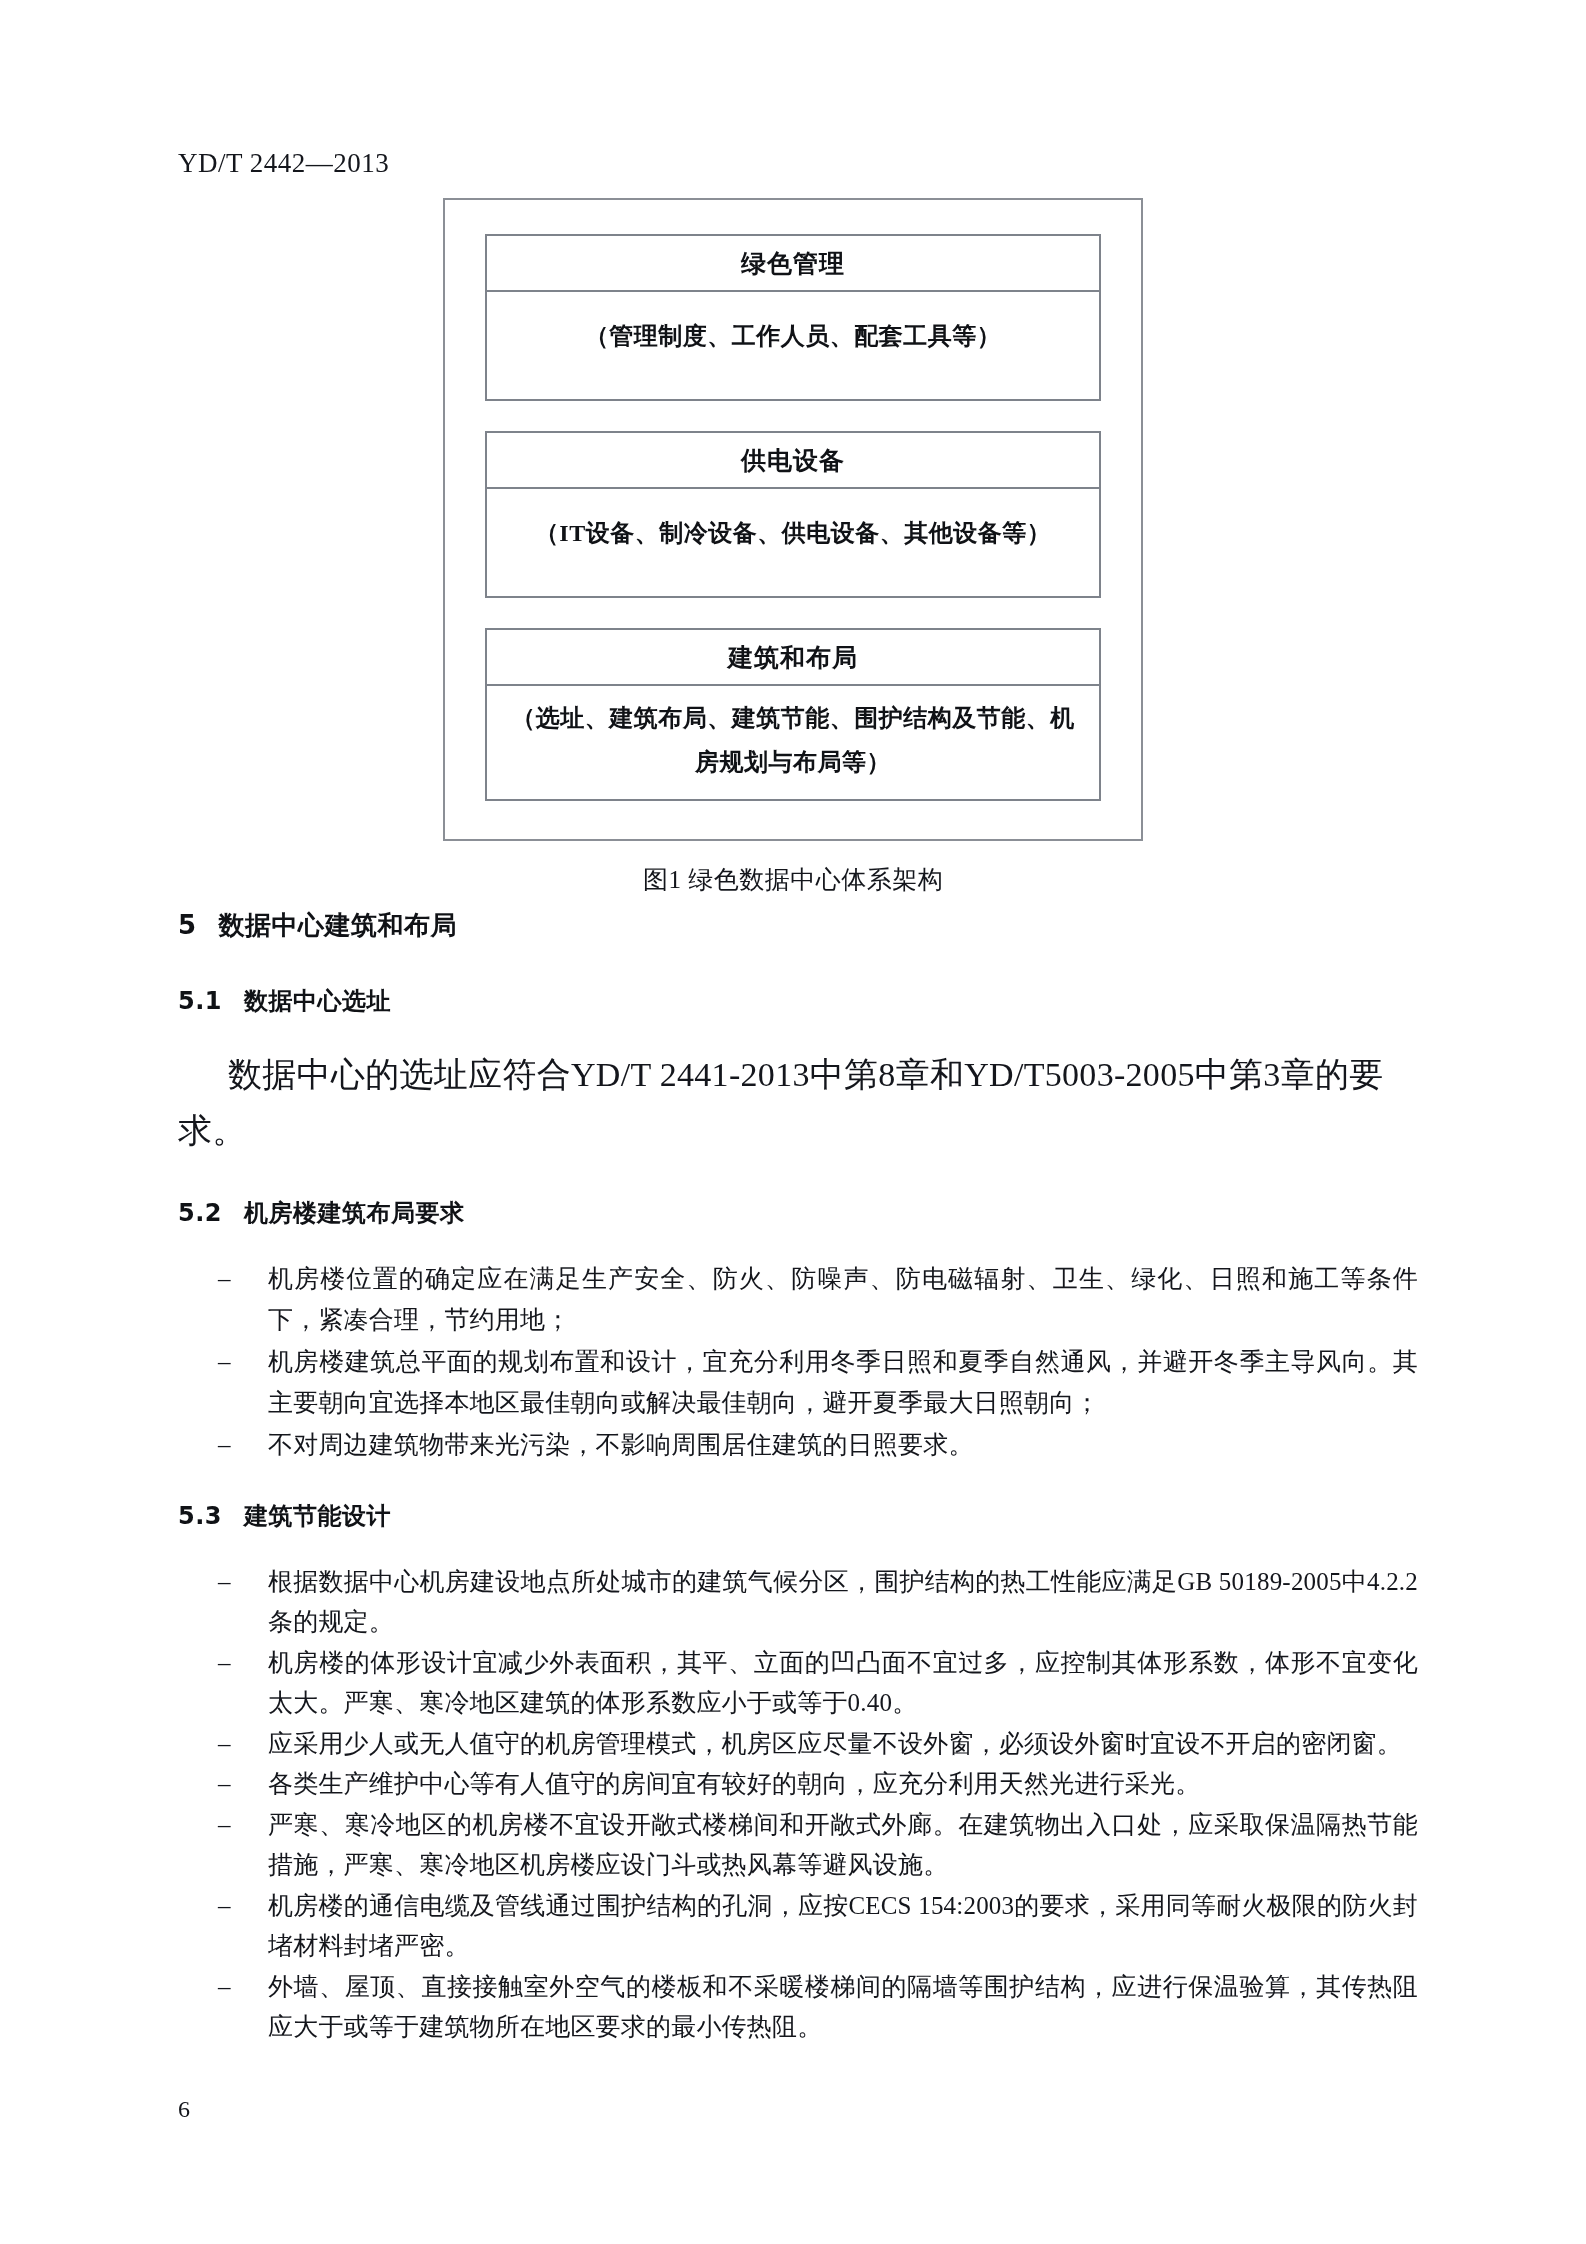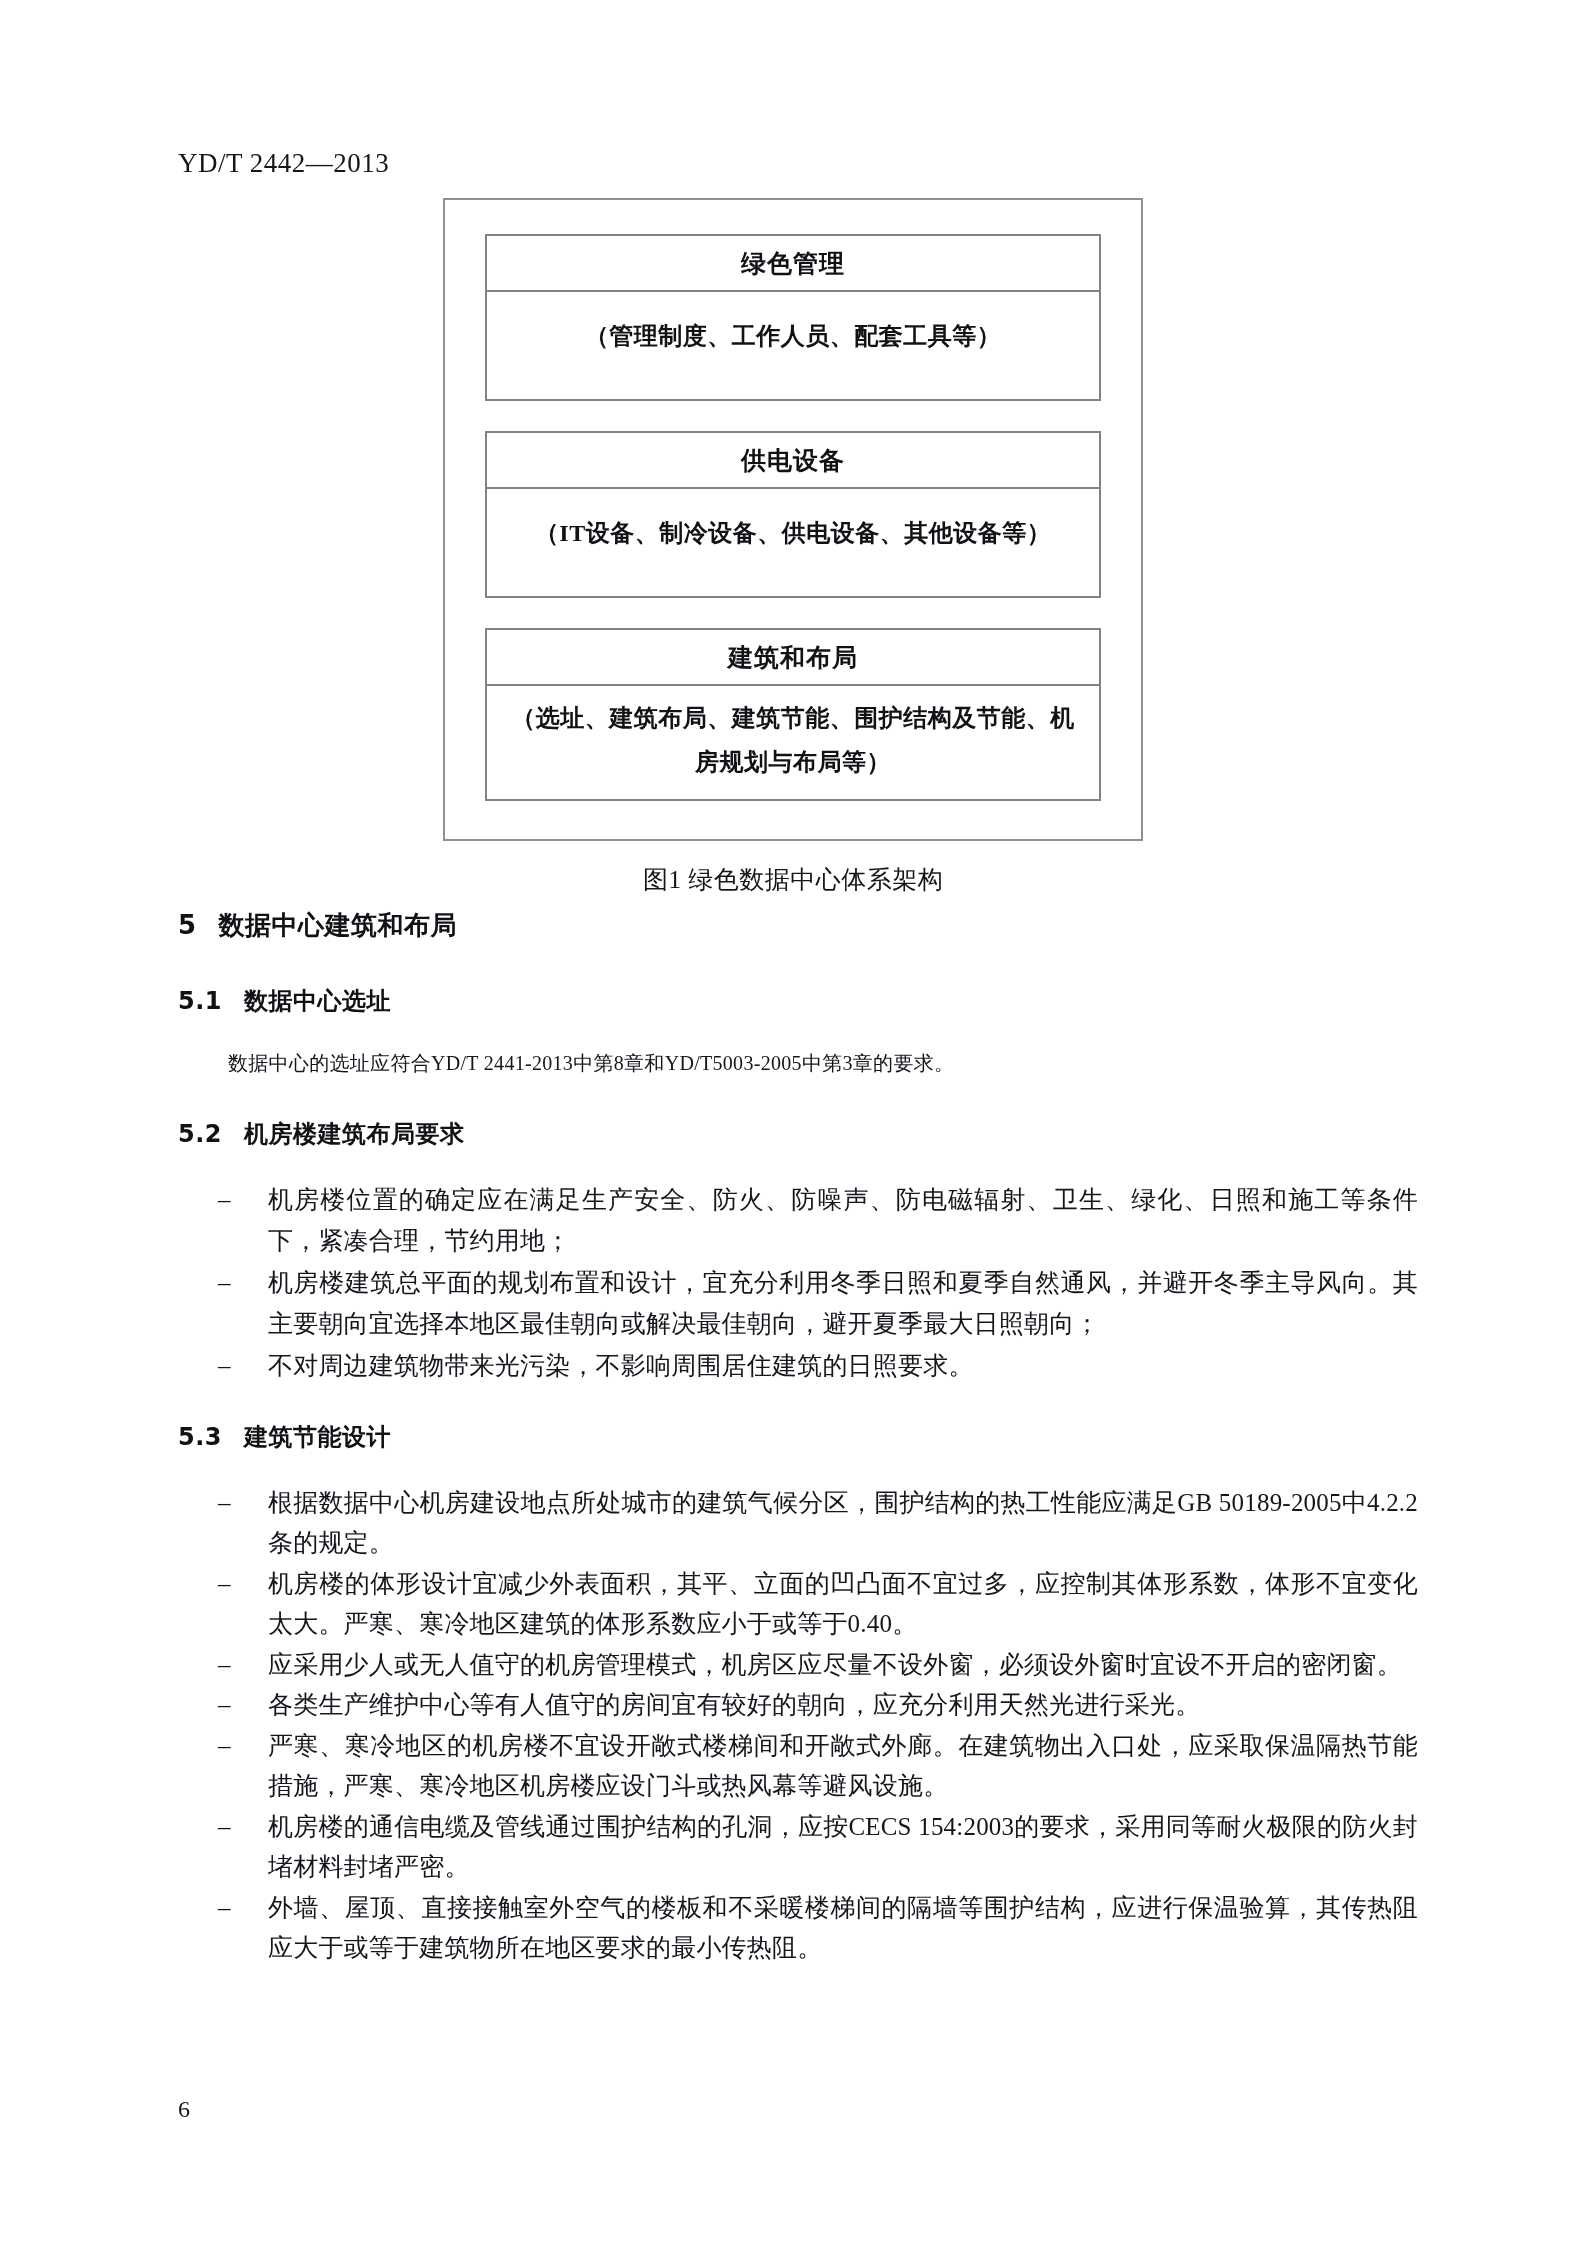--- a/index.html
+++ b/index.html
@@ -109,21 +109,21 @@
     font-weight: bold;
     font-size: 24px;
     color: #101216;
     letter-spacing: 0.5px;
     margin: 0 0 30px 0;
   }
   .h1 .num, .h2 .num { margin-right: 22px; }
 
   .para {
     font-family: "Liberation Serif", "DejaVu Serif", serif;
-    font-size: 20px;
+    font-size: 34px;
     line-height: 1.65;
     color: #14161c;
     margin: 0 0 38px 0;
     text-indent: 50px;
     letter-spacing: 0.3px;
   }
 
   .bullets {
     list-style: none;
     margin: 0 0 34px 0;

